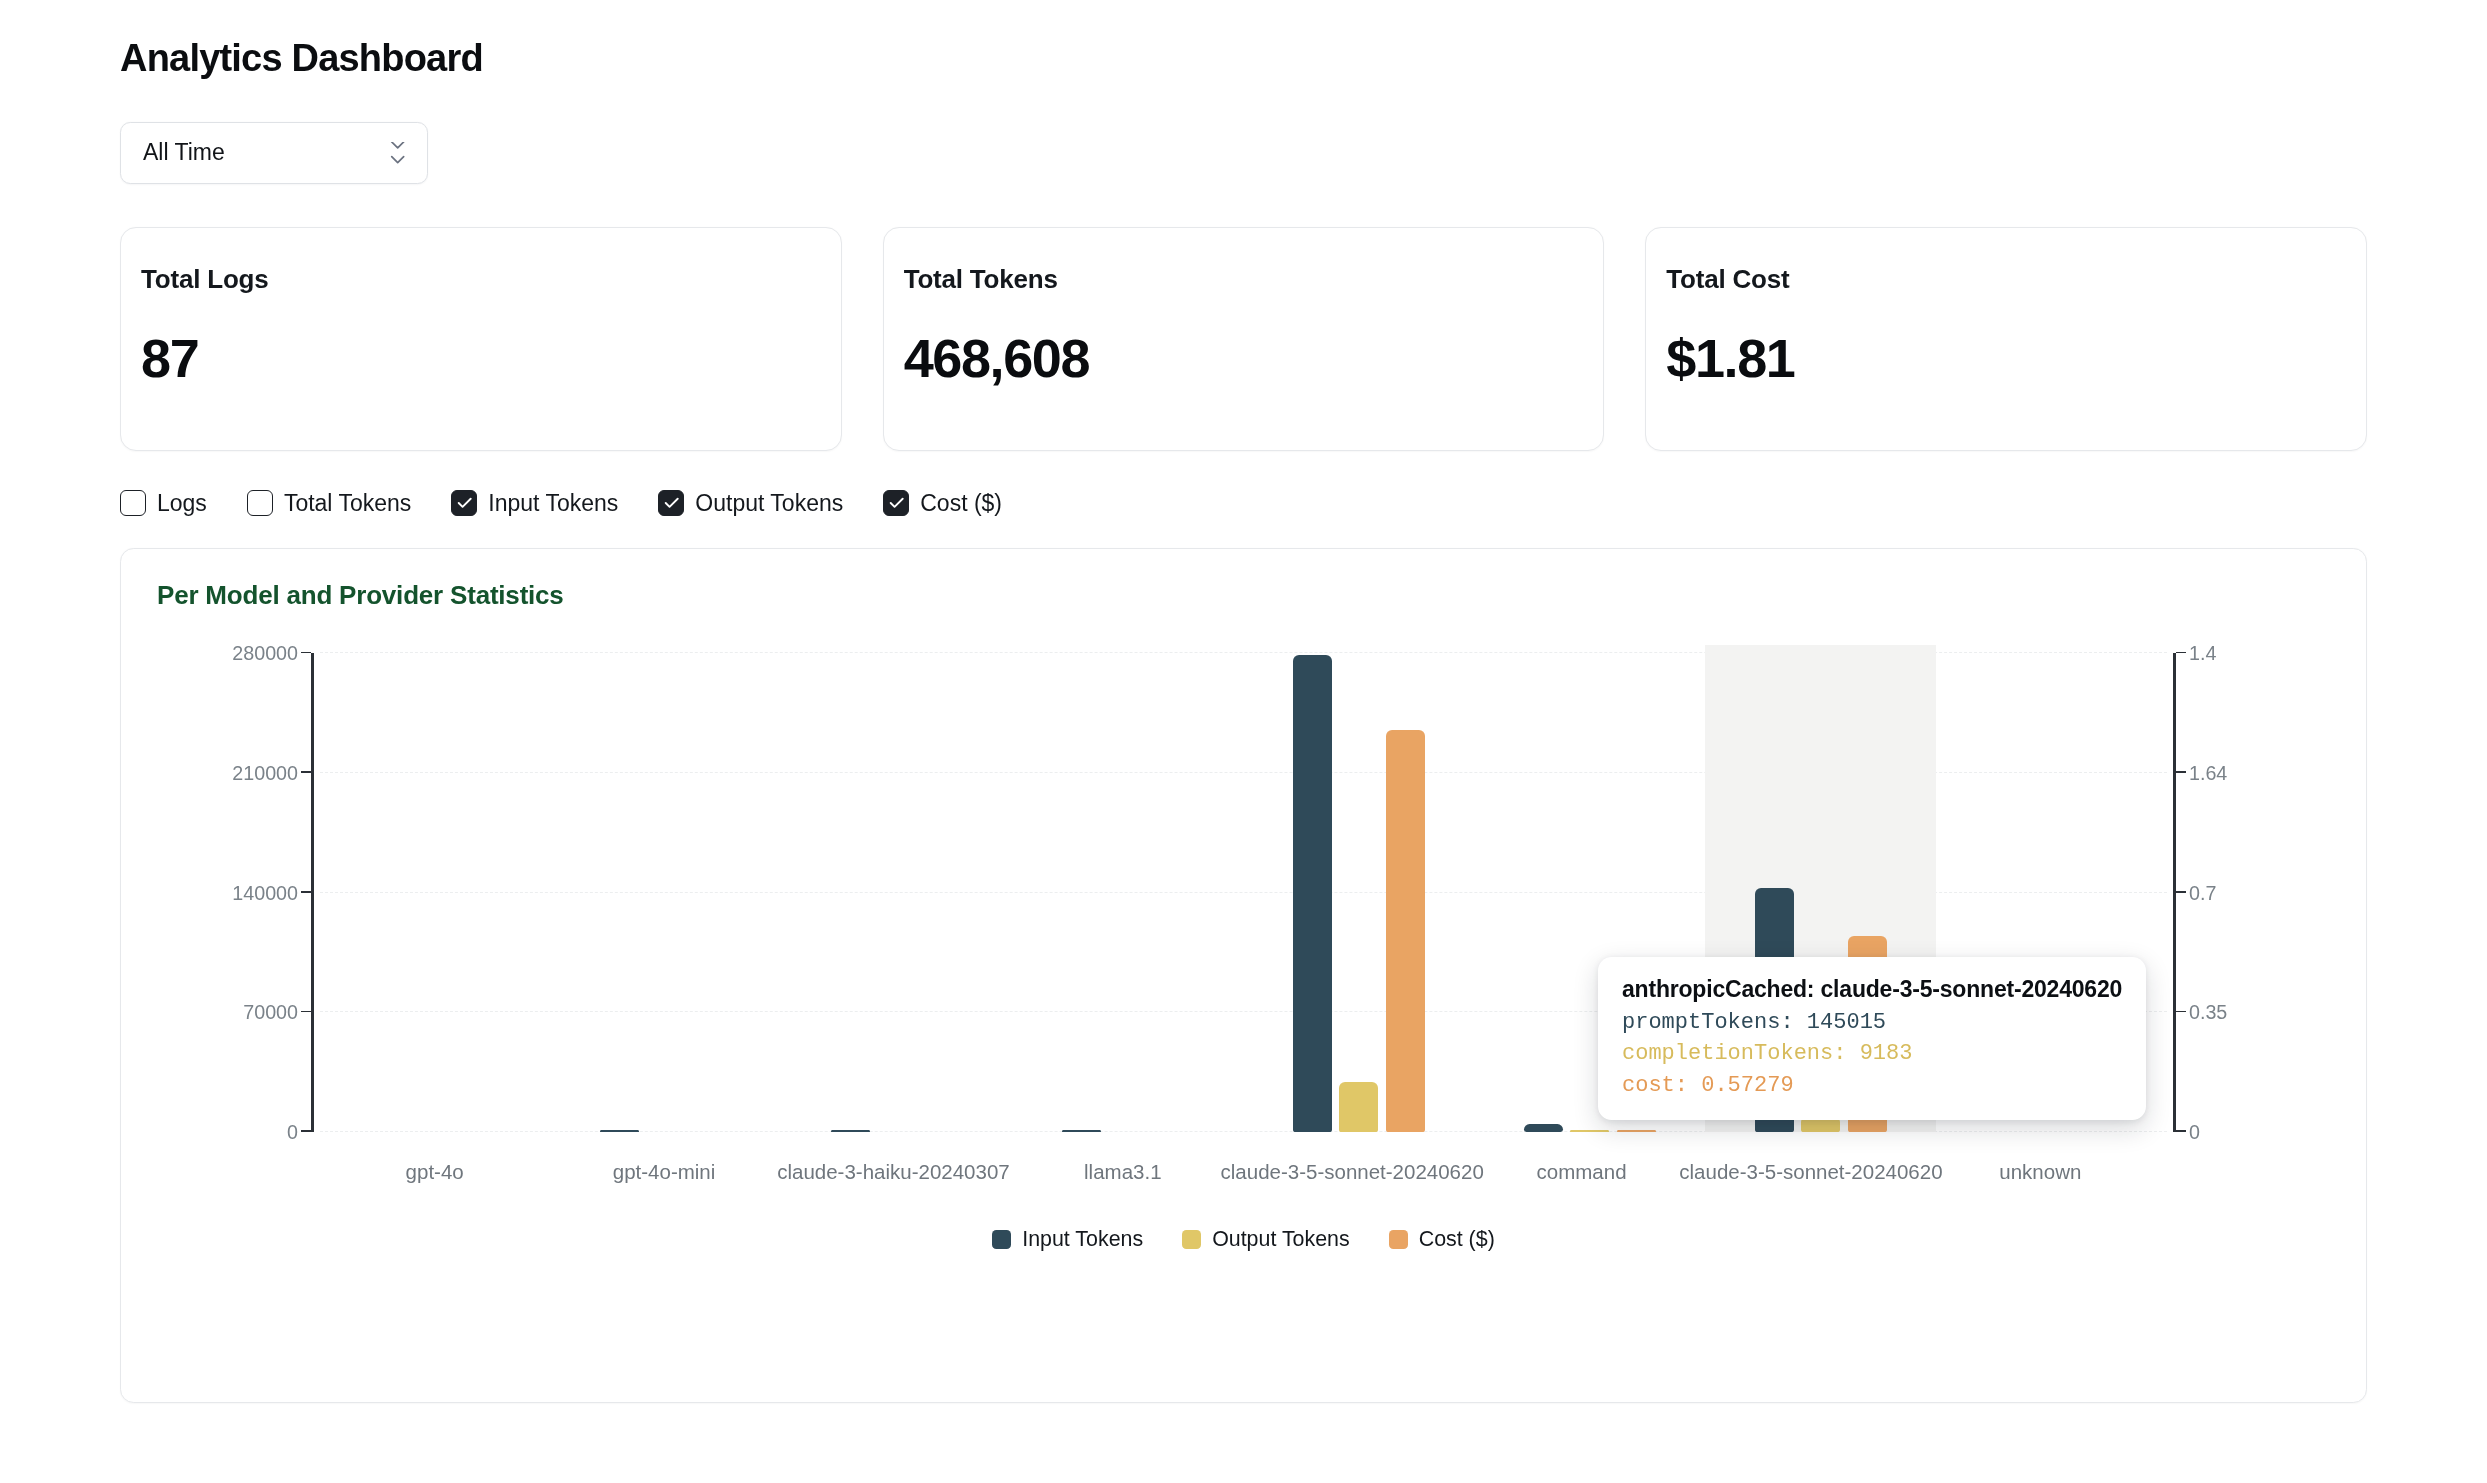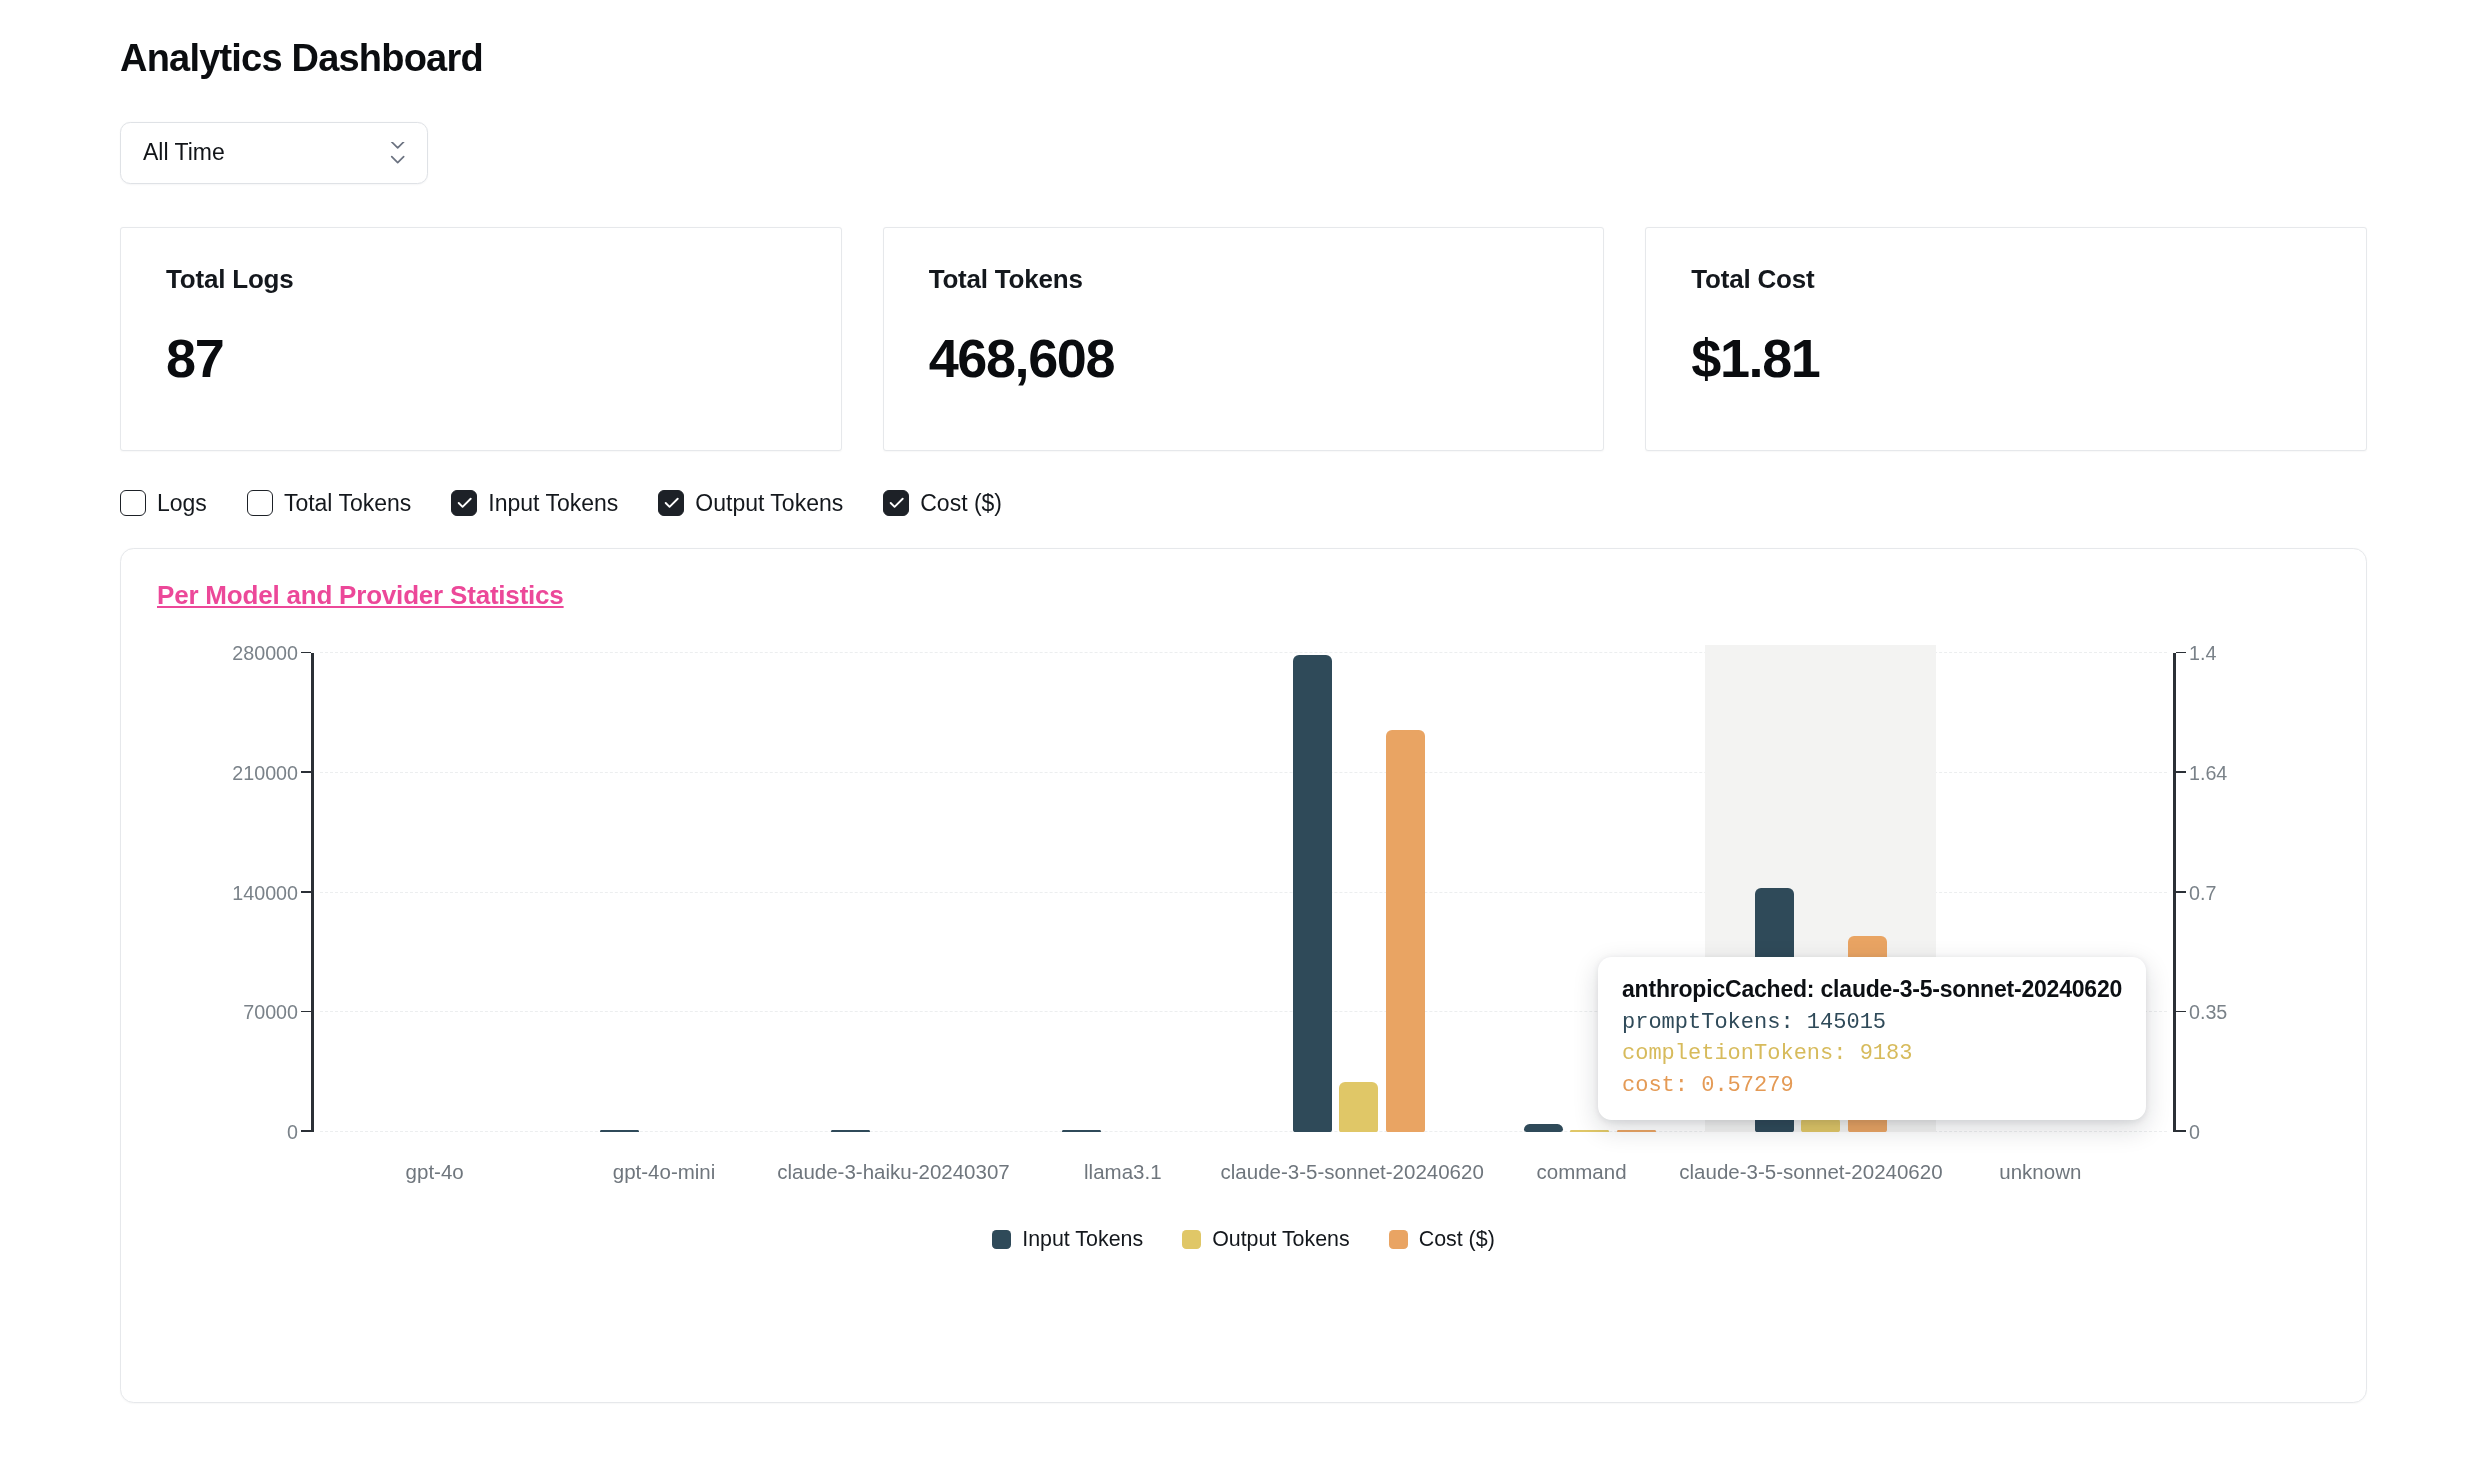--- a/index.html
+++ b/index.html
@@ -46,23 +46,23 @@
 
   
   .stats {
     margin-top: 43px;
     display: grid;
     grid-template-columns: repeat(3, 1fr);
     gap: 41px;
   }
   .stat-card {
     border: 0.9px solid #e6e8eb;
-    border-radius: 3px;
+    border-radius: 16px;
     background: #fff;
-    padding: 36px 41px 38px 45px;
+    padding: 36px 41px 38px 20px;
     min-height: 224px;
     box-shadow: 0 0.9px 1.7px rgba(16,24,40,.03);
   }
   .stat-label {
     font-size: 26px;
     font-weight: 700;
     color: #14181d;
     letter-spacing: -0.2px;
   }
   .stat-value {
@@ -102,23 +102,22 @@
     border-radius: 13.7px;
     background: #fff;
     padding: 31px 36px 26px 36px;
     height: 855px;
     position: relative;
     box-shadow: 0 0.9px 1.7px rgba(16,24,40,.03);
   }
   .chart-title {
     font-size: 26px;
     font-weight: 700;
-    color: #ec4899;
+    color: #14532d;
     letter-spacing: -0.2px;
-    text-decoration: underline;
   }
 
   .plot-wrap {
     position: relative;
     margin-top: 34px;
     height: 650px;
   }
   
   .plot {
     position: absolute;

